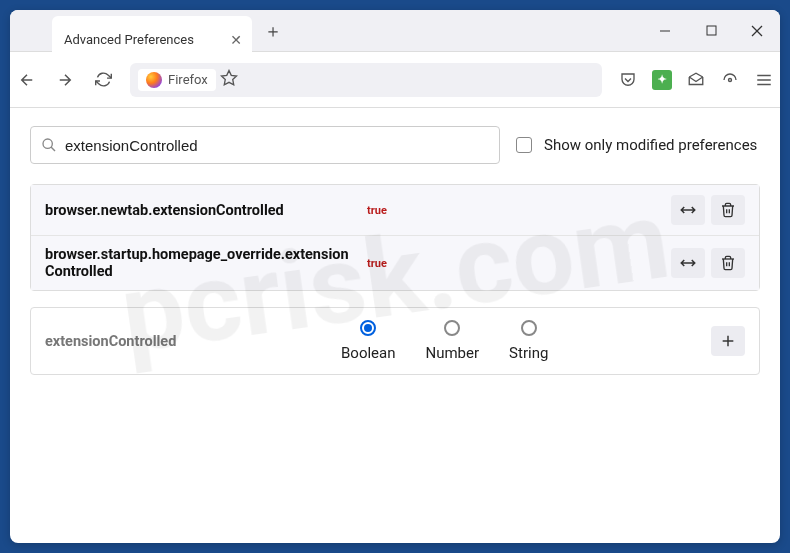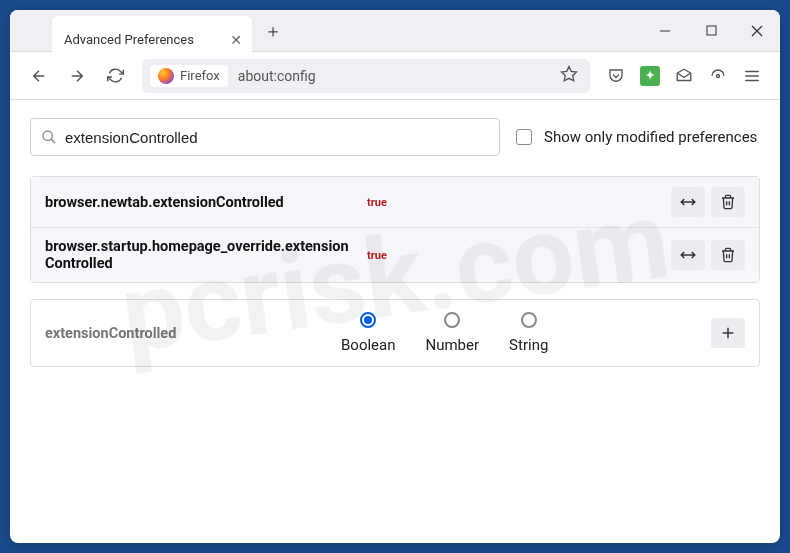--- a/index.html
+++ b/index.html
@@ -42,22 +42,22 @@
 .newtab-btn {
   width: 30px; height: 30px;
   display: flex; align-items: center; justify-content: center;
   color: #444; font-size: 18px; cursor: pointer; margin-left: 6px;
 }
 .win-controls { margin-left: auto; display: flex; }
 .win-btn { width: 46px; height: 42px; display: flex; align-items: center; justify-content: center; color: #333; cursor: pointer; }
 .toolbar {
   display: flex;
   align-items: center;
-  height: 48px;
-  padding: 0 12px;
+  height: 56px;
+  padding: 0 0;
   border-bottom: 1px solid #ddd;
   gap: 4px;
 }
 .nav-btn {
   width: 34px; height: 34px;
   display: flex; align-items: center; justify-content: center;
   color: #555; border-radius: 4px; cursor: pointer;
 }
 .urlbar {
   flex: 1;
@@ -173,21 +173,20 @@
       <svg width="17" height="17" viewBox="0 0 24 24" fill="none" stroke="currentColor" stroke-width="2">
           <path d="M23 4v6h-6M1 20v-6h6"></path>
           <path d="M3.51 9a9 9 0 0114.85-3.36L23 10M1 14l4.64 4.36A9 9 0 0020.49 15"></path>
         </svg>
     </div>
     <div class="urlbar">
       <div class="ff-badge">
         <div class="ff-logo"></div>
         <span>Firefox</span>
       </div>
-      <span class="url-text">about:config</span>
       <div class="star-btn">
         <svg width="18" height="18" viewBox="0 0 24 24" fill="none" stroke="currentColor" stroke-width="1.8">
             <polygon points="12 2 15 8.5 22 9.3 17 14 18.3 21 12 17.8 5.7 21 7 14 2 9.3 9 8.5 12 2"></polygon>
           </svg>
       </div>
     </div>
     <div class="tool-icons">
       <div class="tool-icon">
         <svg width="18" height="18" viewBox="0 0 24 24" fill="none" stroke="currentColor" stroke-width="1.8">
             <path d="M4 4h16v7a8 8 0 01-16 0V4z"></path>

